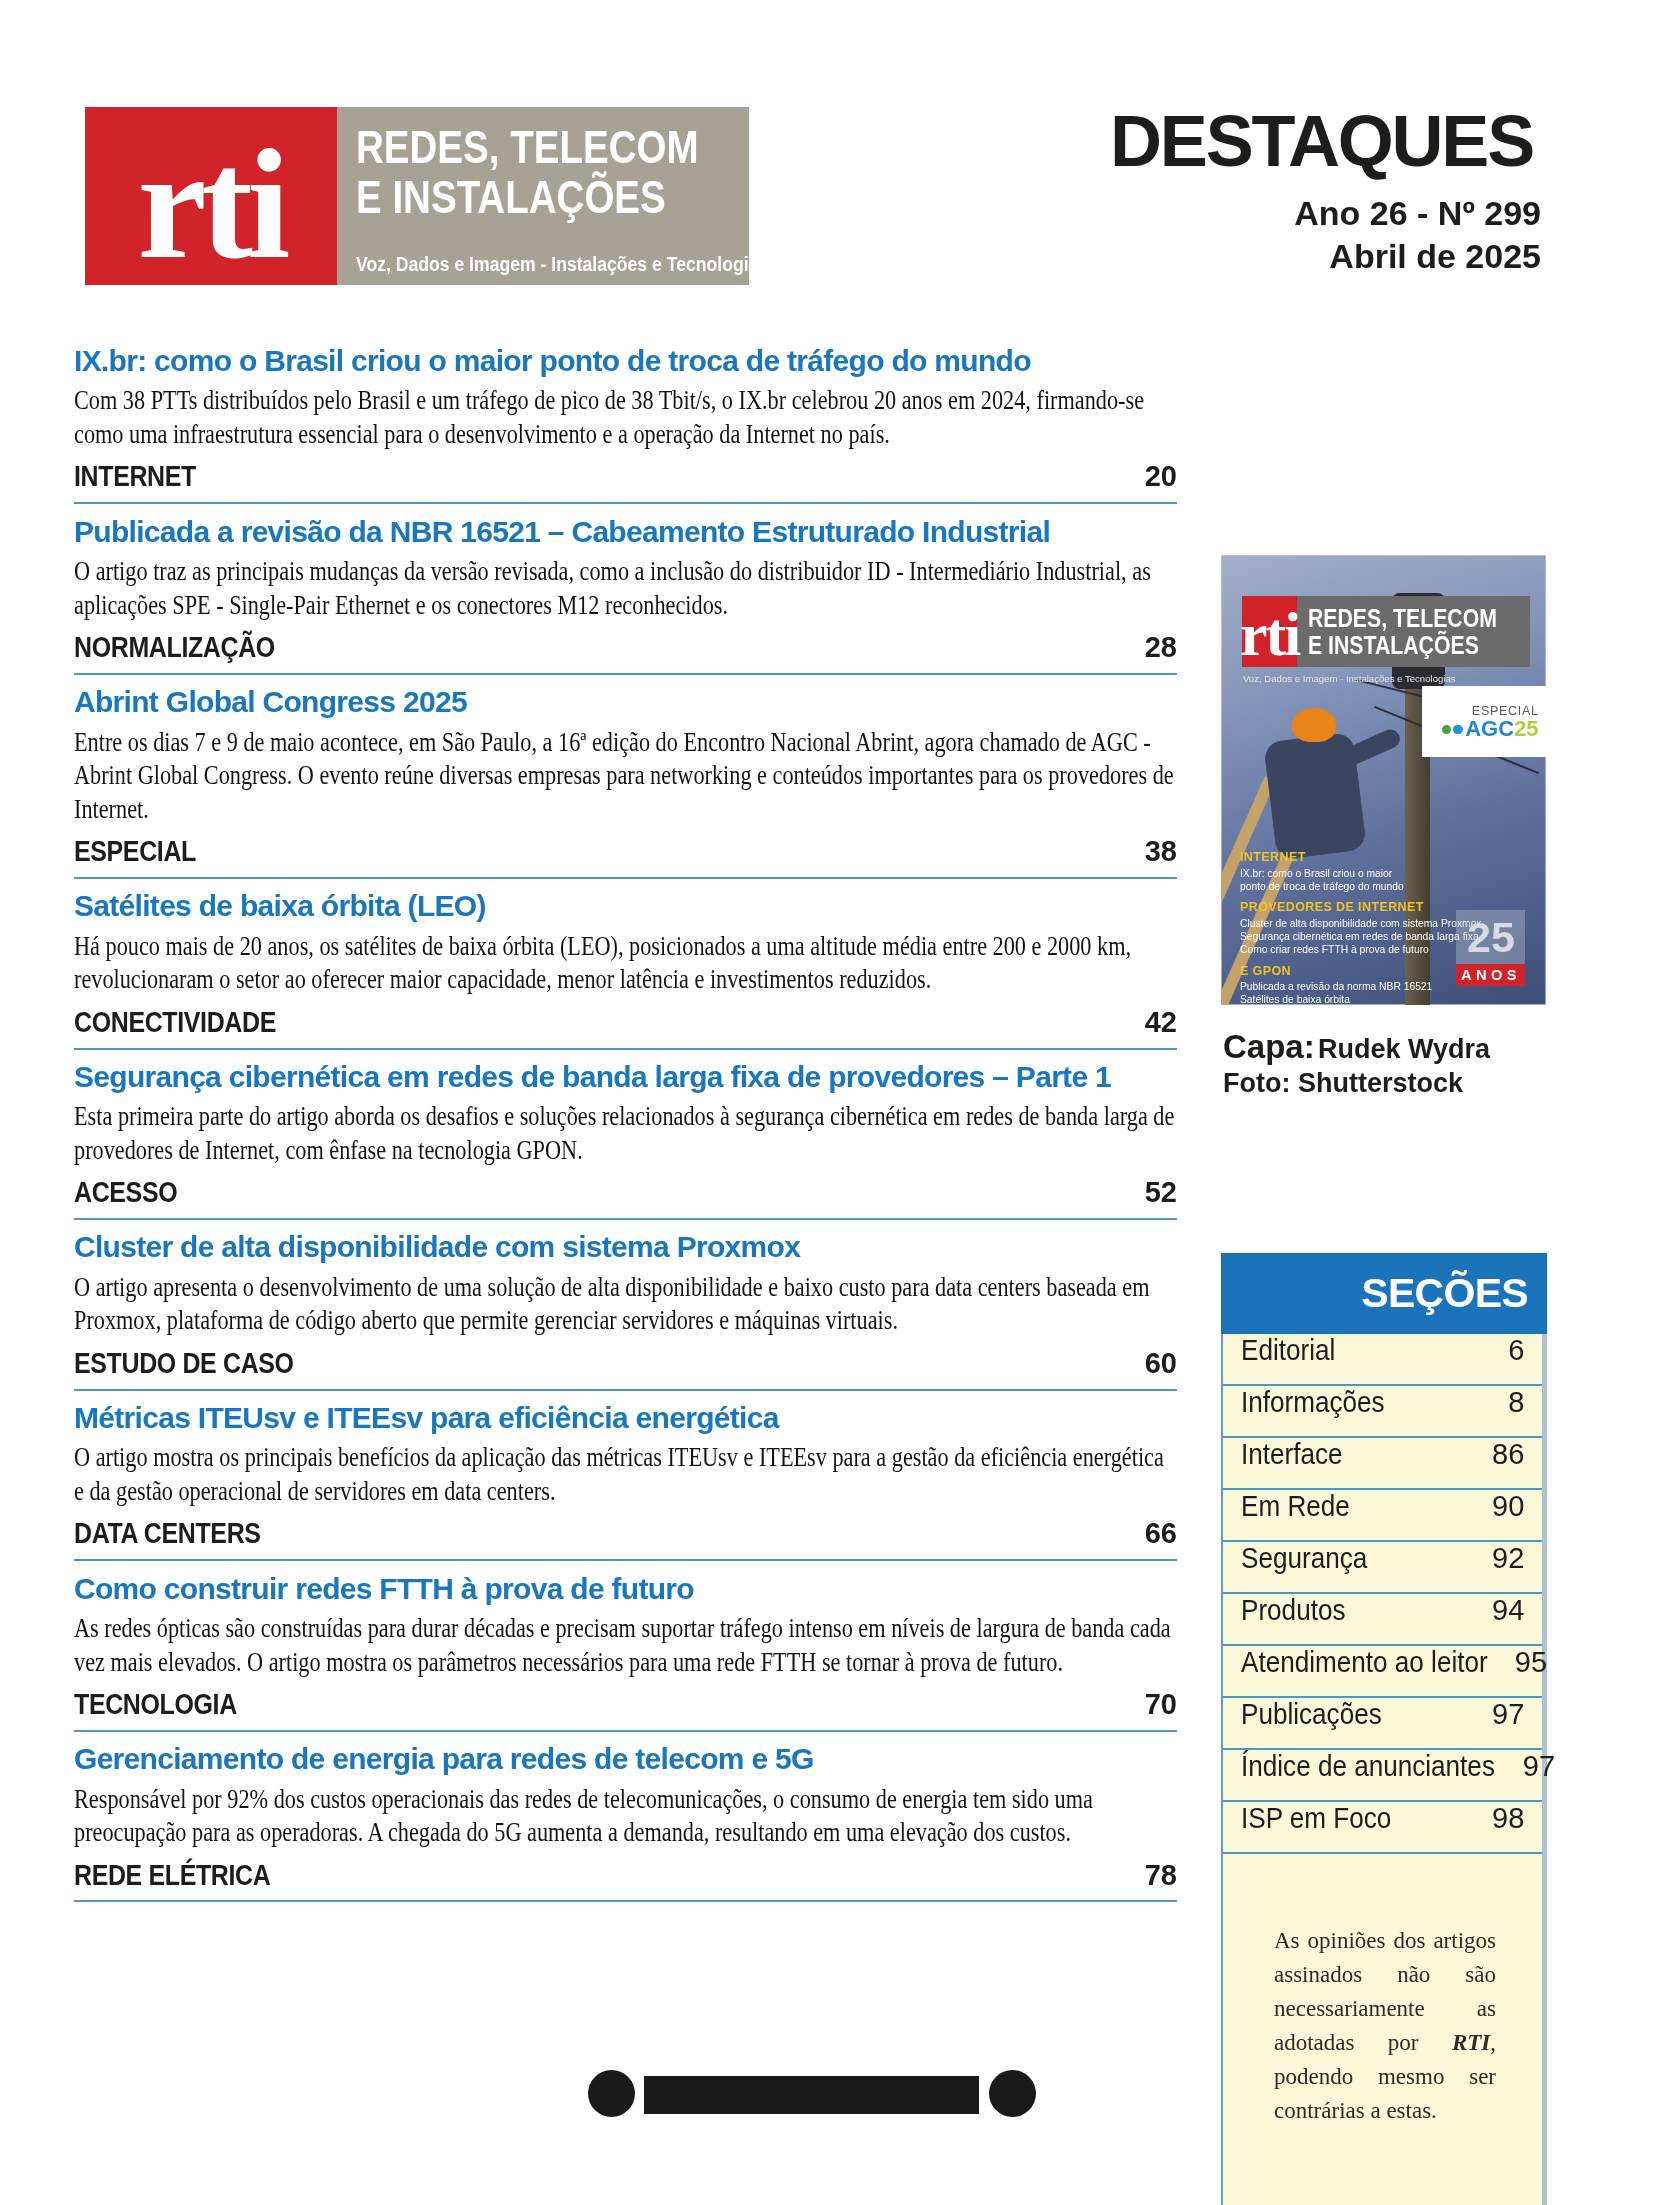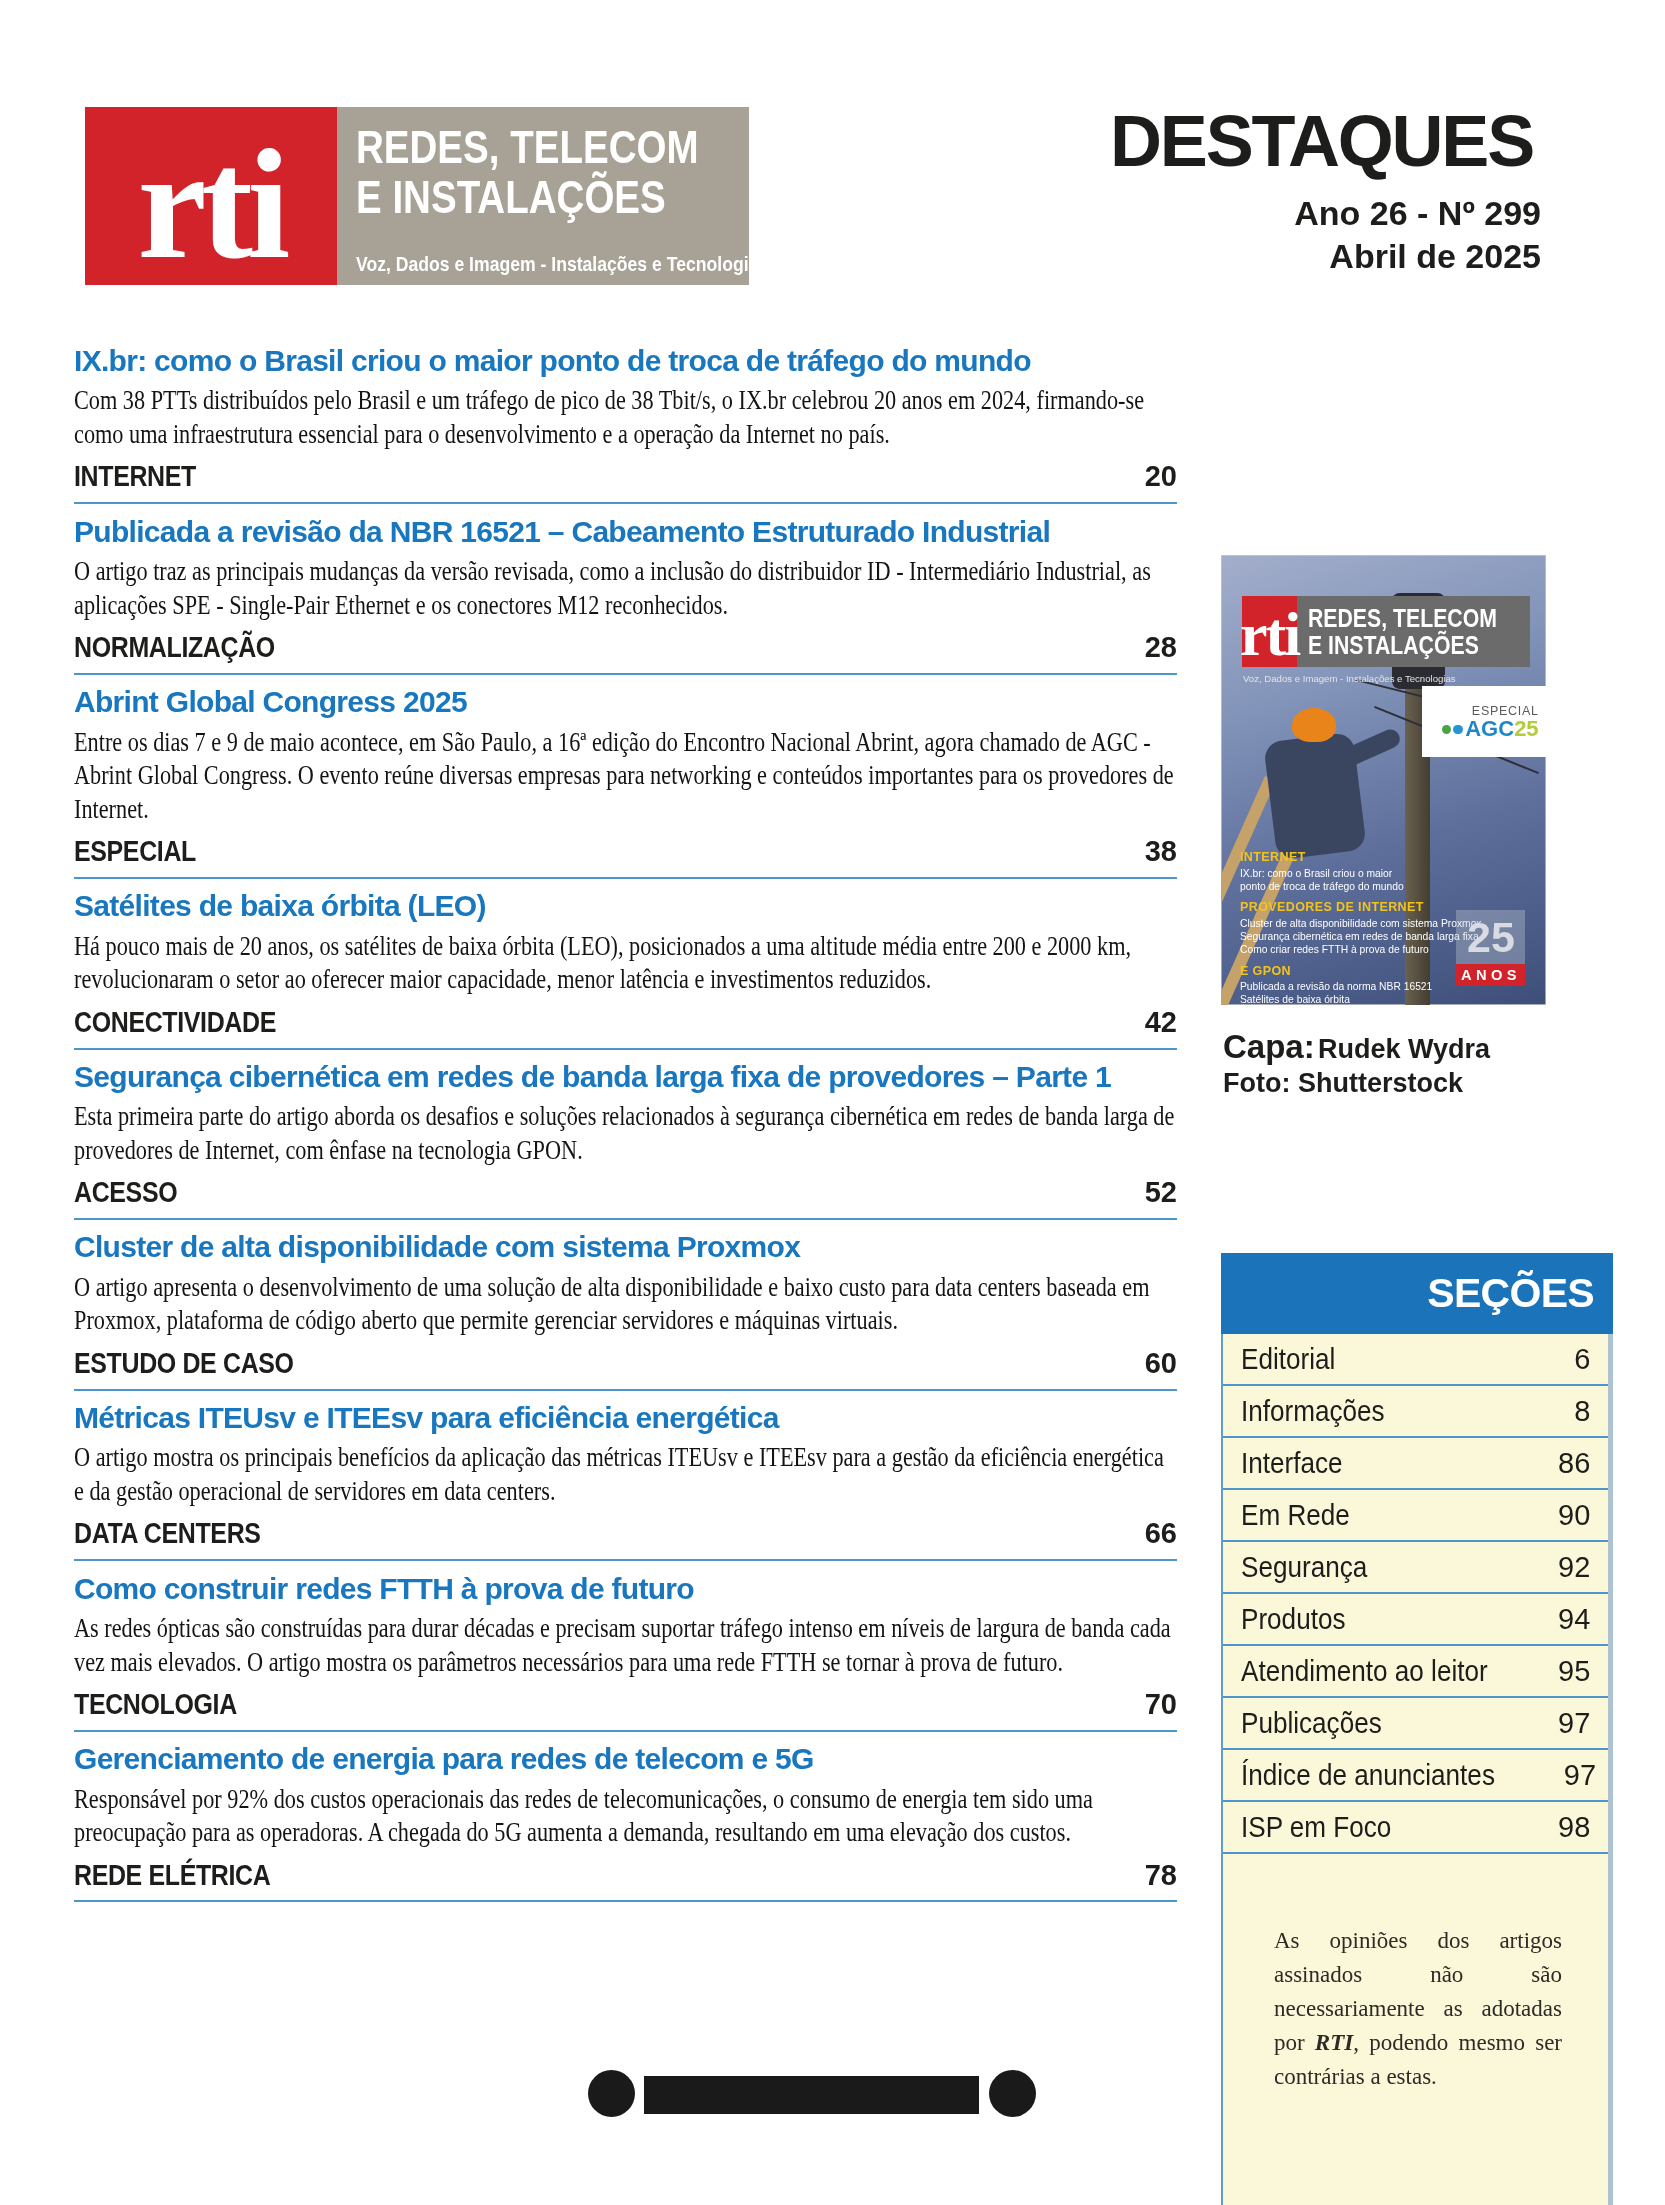--- a/index.html
+++ b/index.html
@@ -84,28 +84,28 @@
   .cv-badge .anos{display:block;height:22px;background:#d2232a;color:#fff;font-weight:bold;
     font-size:14.7px;letter-spacing:4.4px;line-height:22px;}
 
   
   .credit{position:absolute;left:1223px;top:1027px;line-height:1.22;font-weight:bold;}
   .credit .l1 .cap{font-size:33px;}
   .credit .l1 .name{font-size:27px;}
   .credit .l2{font-size:27px;}
 
   
-  .sections{position:absolute;left:1221px;top:1253px;width:392px;height:953px;
+  .sections{position:absolute;left:1221px;top:1253px;width:326px;height:953px;
     display:flex;flex-direction:column;box-sizing:border-box;}
   .sec-header{height:81px;background:#1b73b9;color:#fff;display:flex;align-items:center;
     justify-content:flex-end;padding-right:19px;font-size:41px;font-weight:bold;letter-spacing:-0.7px;}
   .sec-body{flex:1;background:#fbf8da;border-left:2.2px solid #5f9dc9;border-right:5.1px solid #aec3d1;
     display:flex;flex-direction:column;box-sizing:border-box;}
-  .sec-row{height:52px;min-height:52px;display:flex;justify-content:space-between;align-items:center;
-    padding:0 17.7px;border-bottom:2.2px solid #4e96c9;font-size:29px;color:#1d1d1b;box-sizing:border-box;gap:41px;}
+  .sec-row{height:52px;min-height:52px;display:flex;justify-content:space-between;
+    padding:0 17.7px;border-bottom:2.2px solid #4e96c9;font-size:29px;color:#1d1d1b;box-sizing:border-box;}
   .sec-label{transform:scaleX(.9);transform-origin:left;white-space:nowrap;}
   .sec-page{font-size:29px;}
   .disclaimer{padding:53px 29px 0 34px;}
   .disclaimer p{margin:17px;font-family:"Liberation Serif",serif;font-size:23px;
     line-height:1.48;color:#2e2a26;text-align:justify;}
   .brand-rti{font-weight:bold;font-style:italic;}
 
   
   .redact-dot{position:absolute;width:47px;height:47px;background:#1a1a1a;border-radius:50%;top:2070px;}
   .redact-dot.left{left:588px;} .redact-dot.right{left:989px;}

